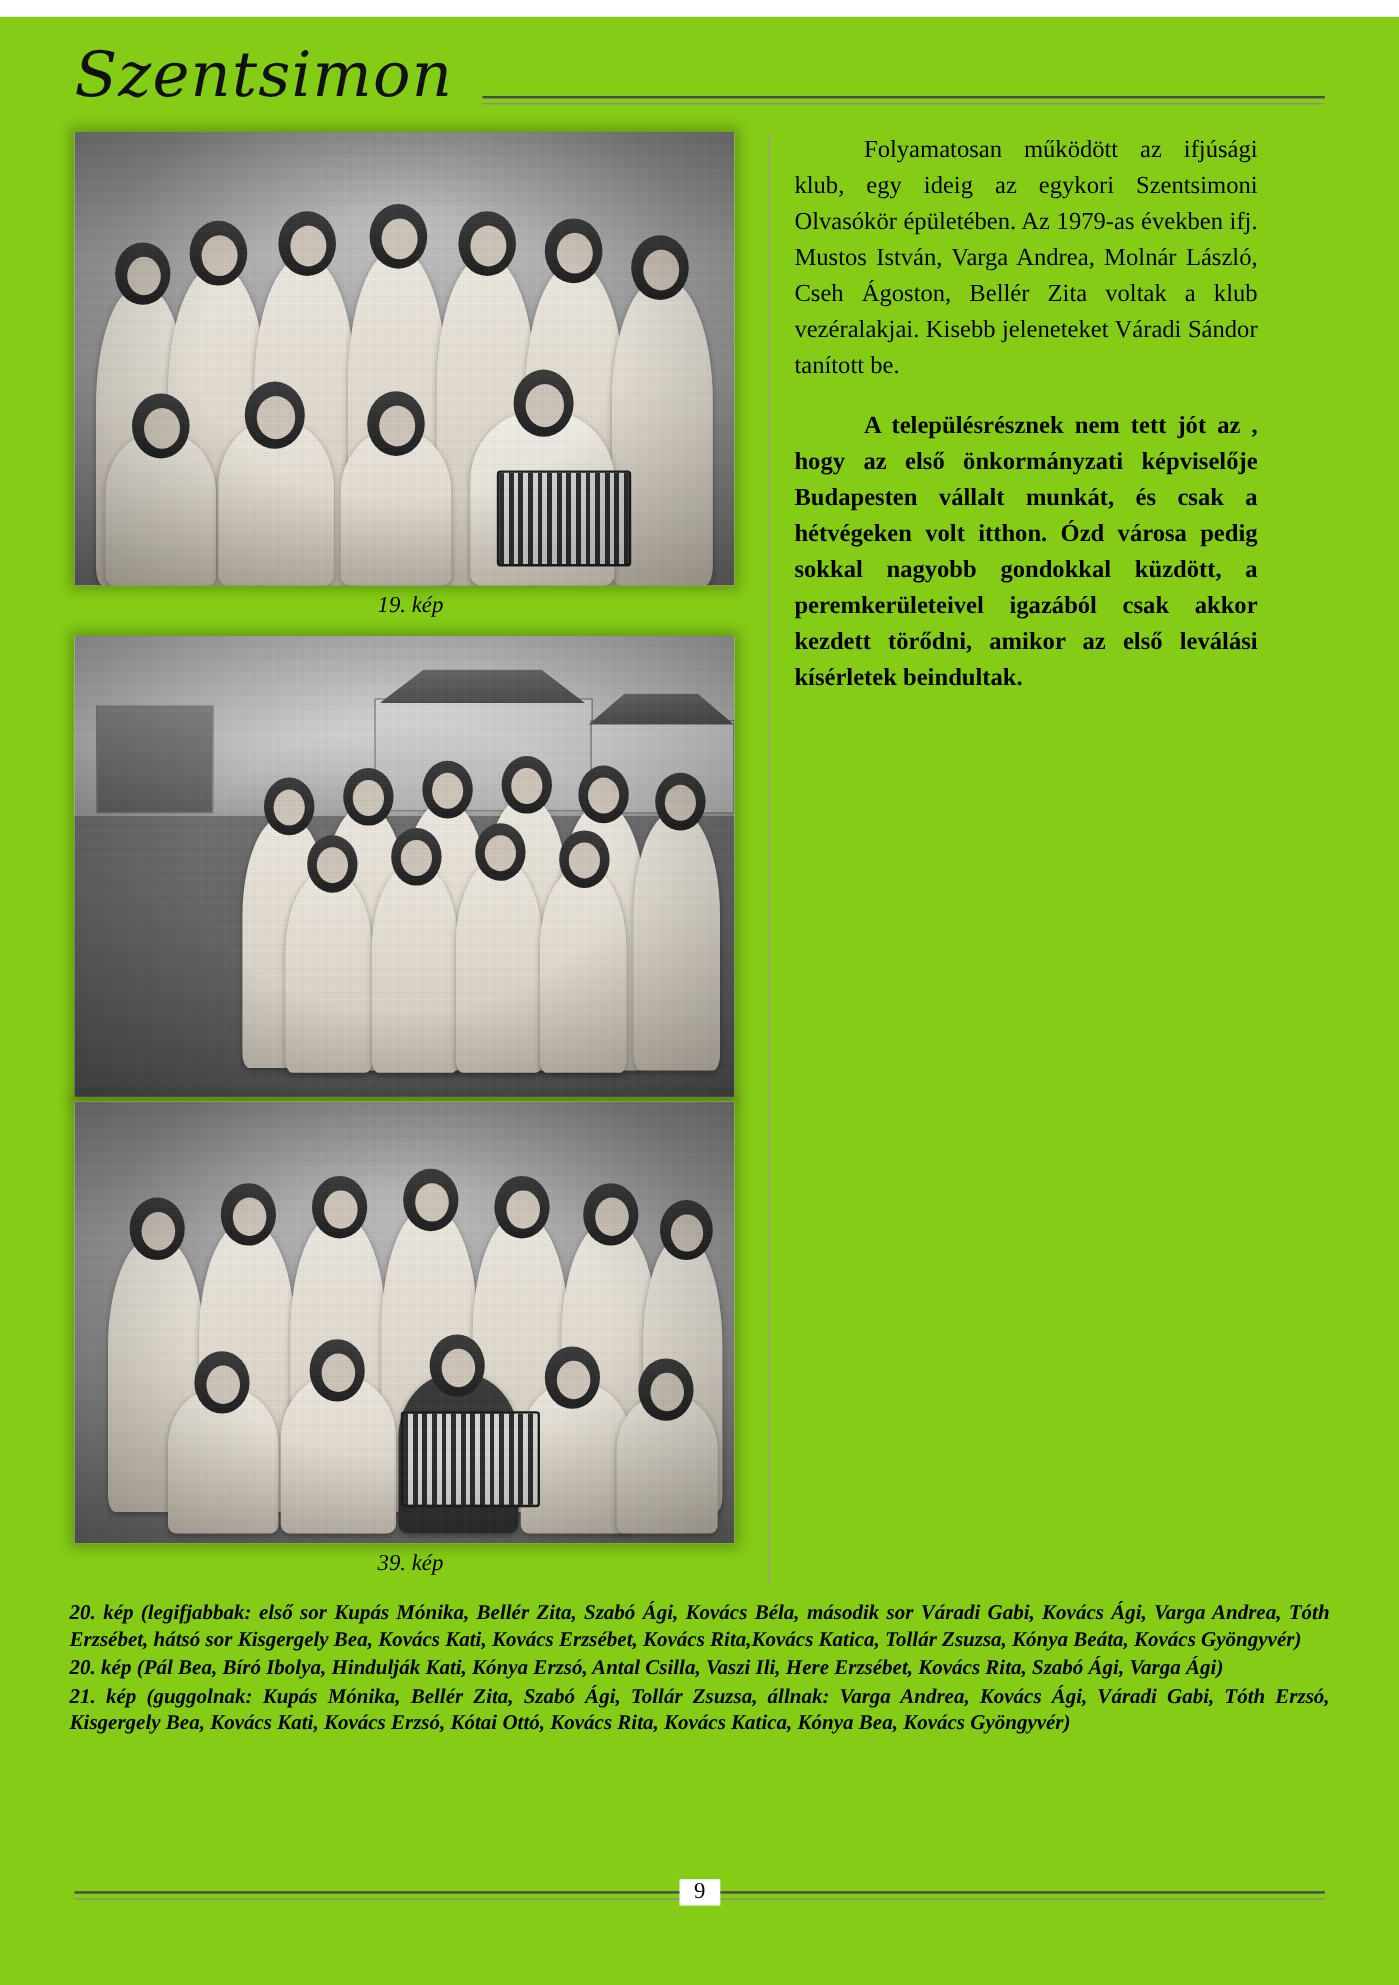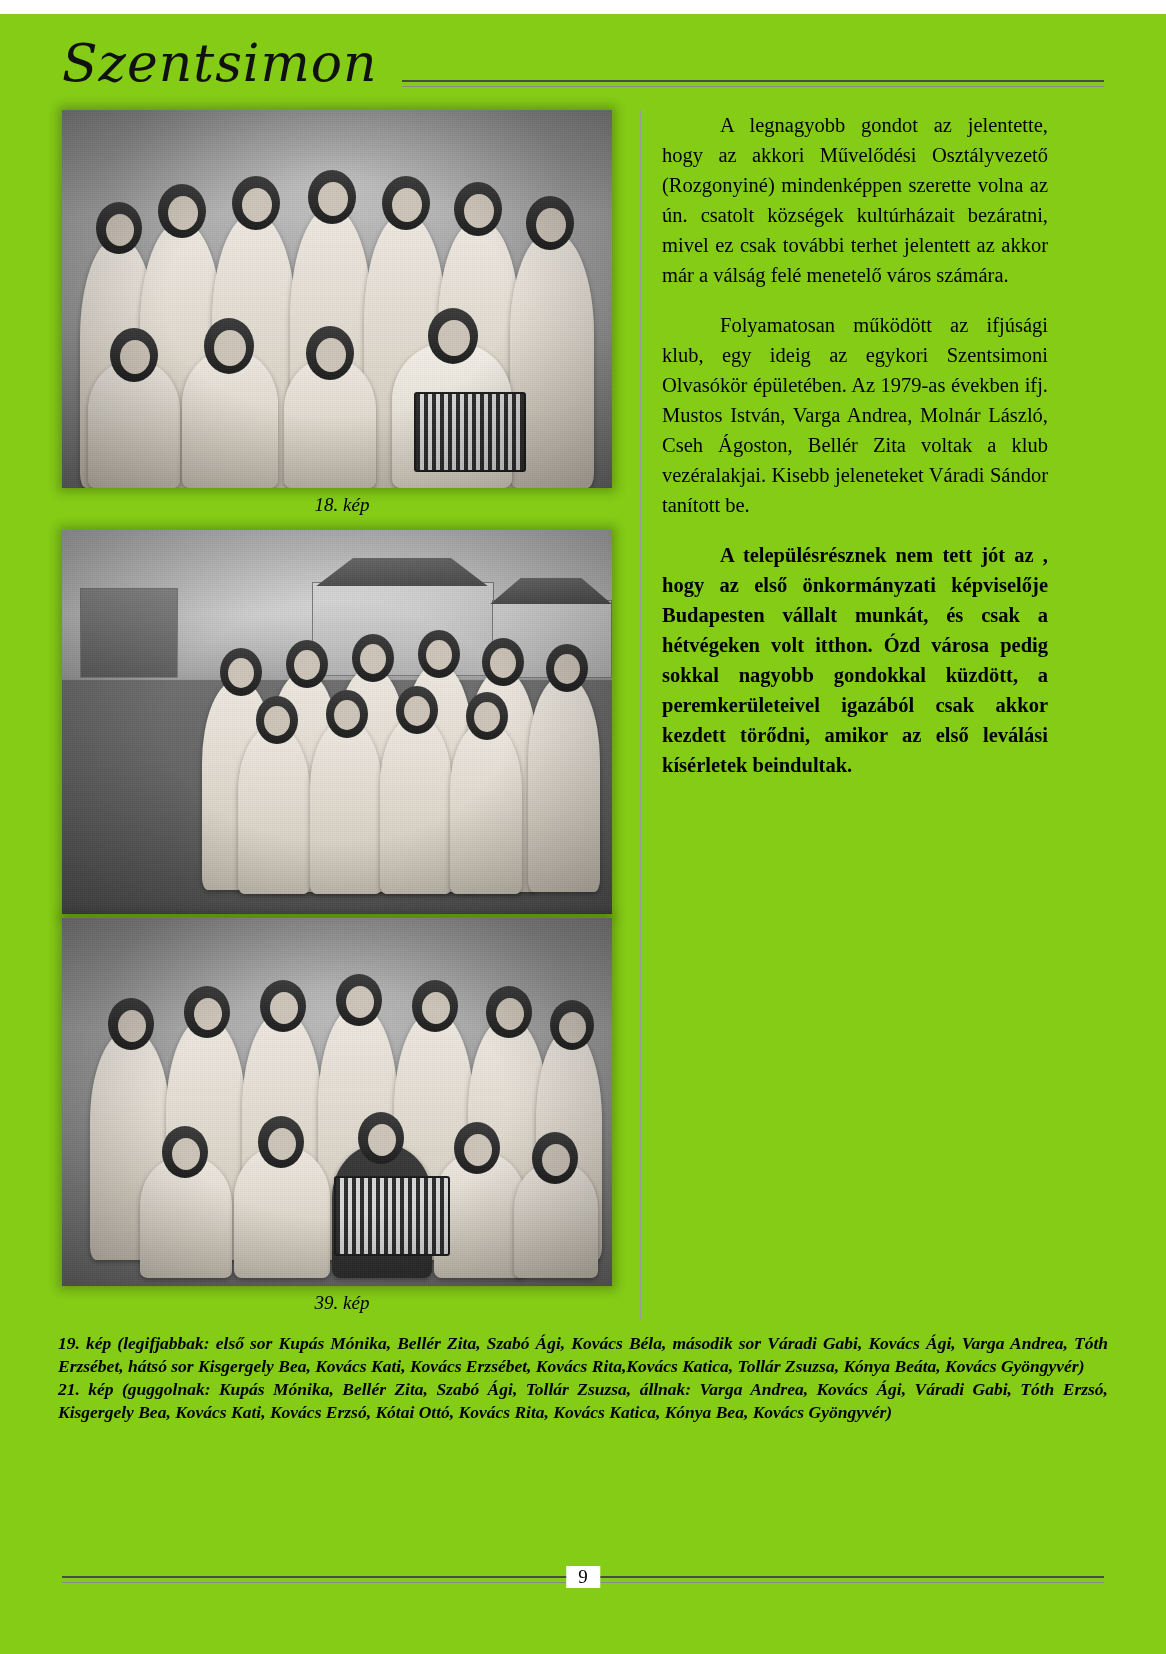--- a/index.html
+++ b/index.html
@@ -267,21 +267,21 @@
         <div class="head" style="left:244px; top:216px; width:48px; height:54px;"></div>
         <div class="head" style="left:366px; top:198px; width:50px; height:56px;"></div>
         <div class="face" style="left:58px;  top:230px; width:30px; height:34px;"></div>
         <div class="face" style="left:152px; top:220px; width:32px; height:36px;"></div>
         <div class="face" style="left:254px; top:228px; width:30px; height:34px;"></div>
         <div class="face" style="left:376px; top:210px; width:32px; height:36px;"></div>
         <div class="accordion" style="left:352px; top:282px; width:108px; height:76px;"></div>
         <div class="grain"></div>
         <div class="vig"></div>
       </div>
-      <div class="caption">18. kép</div>
+      <div class="caption">19. kép</div>
     </div>
 
     <div class="photo-block">
       <div class="photo p20">
         <div class="ph-bg"></div>
         <div class="bldg" style="left:250px; top:52px; width:180px; height:92px;"></div>
         <div class="roof" style="left:238px; top:28px; width:204px; height:28px; clip-path:polygon(8% 100%, 26% 0%, 74% 0%, 92% 100%);"></div>
         <div class="bldg" style="left:430px; top:70px; width:118px; height:76px;"></div>
         <div class="roof" style="left:420px; top:48px; width:138px; height:26px; clip-path:polygon(6% 100%, 28% 0%, 72% 0%, 94% 100%);"></div>
         <div class="bldg" style="left:18px; top:58px; width:96px; height:88px; background:linear-gradient(180deg,#8c8c8c,#5d5d5d);"></div>
@@ -367,27 +367,27 @@
         <div class="accordion" style="left:272px; top:258px; width:112px; height:76px;"></div>
         <div class="grain"></div>
         <div class="vig"></div>
       </div>
       <div class="caption">39. kép</div>
     </div>
 
   </div>
 
   <div class="right-col">
-    <p>A legnagyobb gondot az jelentette, hogy az akkori Művelődési Osztályvezető (Rozgonyiné) mindenképpen szerette volna az ún. csatolt községek kultúrházait bezáratni, mivel ez csak további terhet jelentett az akkor már a válság felé menetelő város számára.</p>
     <p>Folyamatosan működött az ifjúsági klub, egy ideig az egykori Szentsimoni Olvasókör épületében. Az 1979-as években ifj. Mustos István, Varga Andrea, Molnár László, Cseh Ágoston, Bellér Zita voltak a klub vezéralakjai. Kisebb jeleneteket Váradi Sándor tanított be.</p>
     <p>A településrésznek nem tett jót az , hogy az első önkormányzati képviselője Budapesten vállalt munkát, és csak a hétvégeken volt itthon.   Ózd városa pedig sokkal nagyobb gondokkal küzdött, a peremkerületeivel igazából csak akkor kezdett törődni, amikor az első leválási kísérletek beindultak.</p>
   </div>
 
   <div class="footnotes">
-    <p>19. kép (legifjabbak: első sor Kupás Mónika, Bellér Zita, Szabó Ági, Kovács Béla, második sor Váradi Gabi, Kovács Ági, Varga Andrea, Tóth Erzsébet, hátsó sor Kisgergely Bea, Kovács Kati, Kovács Erzsébet, Kovács Rita,Kovács Katica, Tollár Zsuzsa, Kónya Beáta, Kovács Gyöngyvér)</p>
+    <p>20. kép (legifjabbak: első sor Kupás Mónika, Bellér Zita, Szabó Ági, Kovács Béla, második sor Váradi Gabi, Kovács Ági, Varga Andrea, Tóth Erzsébet, hátsó sor Kisgergely Bea, Kovács Kati, Kovács Erzsébet, Kovács Rita,Kovács Katica, Tollár Zsuzsa, Kónya Beáta, Kovács Gyöngyvér)</p>
+    <p>20. kép (Pál Bea, Bíró Ibolya, Hindulják Kati, Kónya Erzsó, Antal Csilla, Vaszi Ili, Here Erzsébet, Kovács Rita, Szabó Ági, Varga Ági)</p>
     <p>21. kép (guggolnak: Kupás Mónika, Bellér Zita, Szabó Ági, Tollár Zsuzsa, állnak: Varga Andrea, Kovács Ági, Váradi Gabi, Tóth Erzsó, Kisgergely Bea, Kovács Kati, Kovács Erzsó, Kótai Ottó, Kovács Rita, Kovács Katica, Kónya Bea, Kovács Gyöngyvér)</p>
   </div>
 
   <div class="footer">
     <div class="rule-a"></div>
     <div class="rule-b"></div>
     <div class="pageno">9</div>
   </div>
 
 </div>

